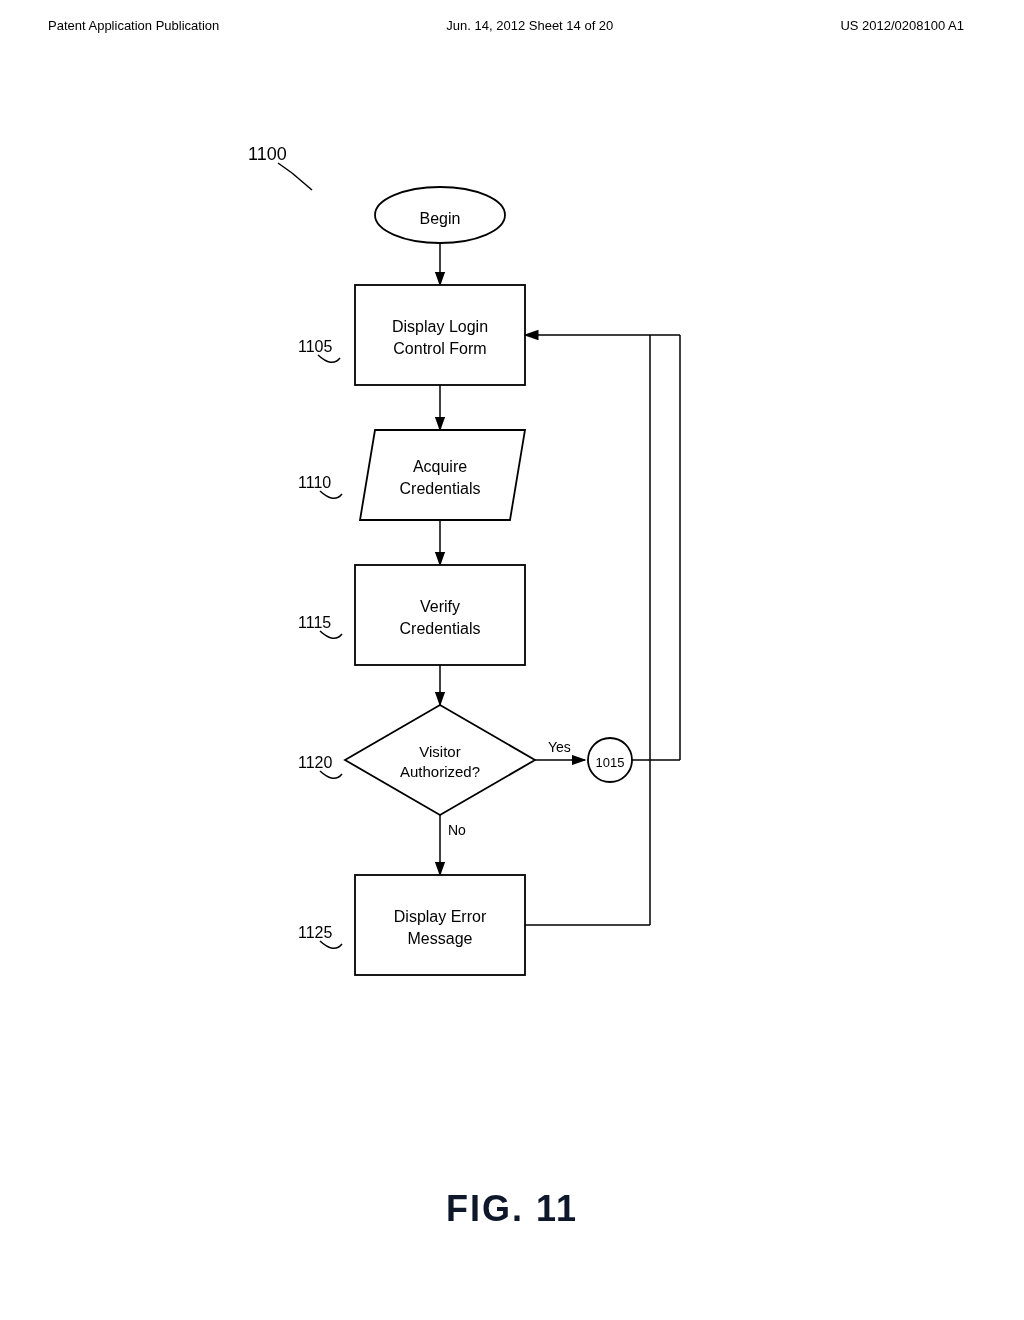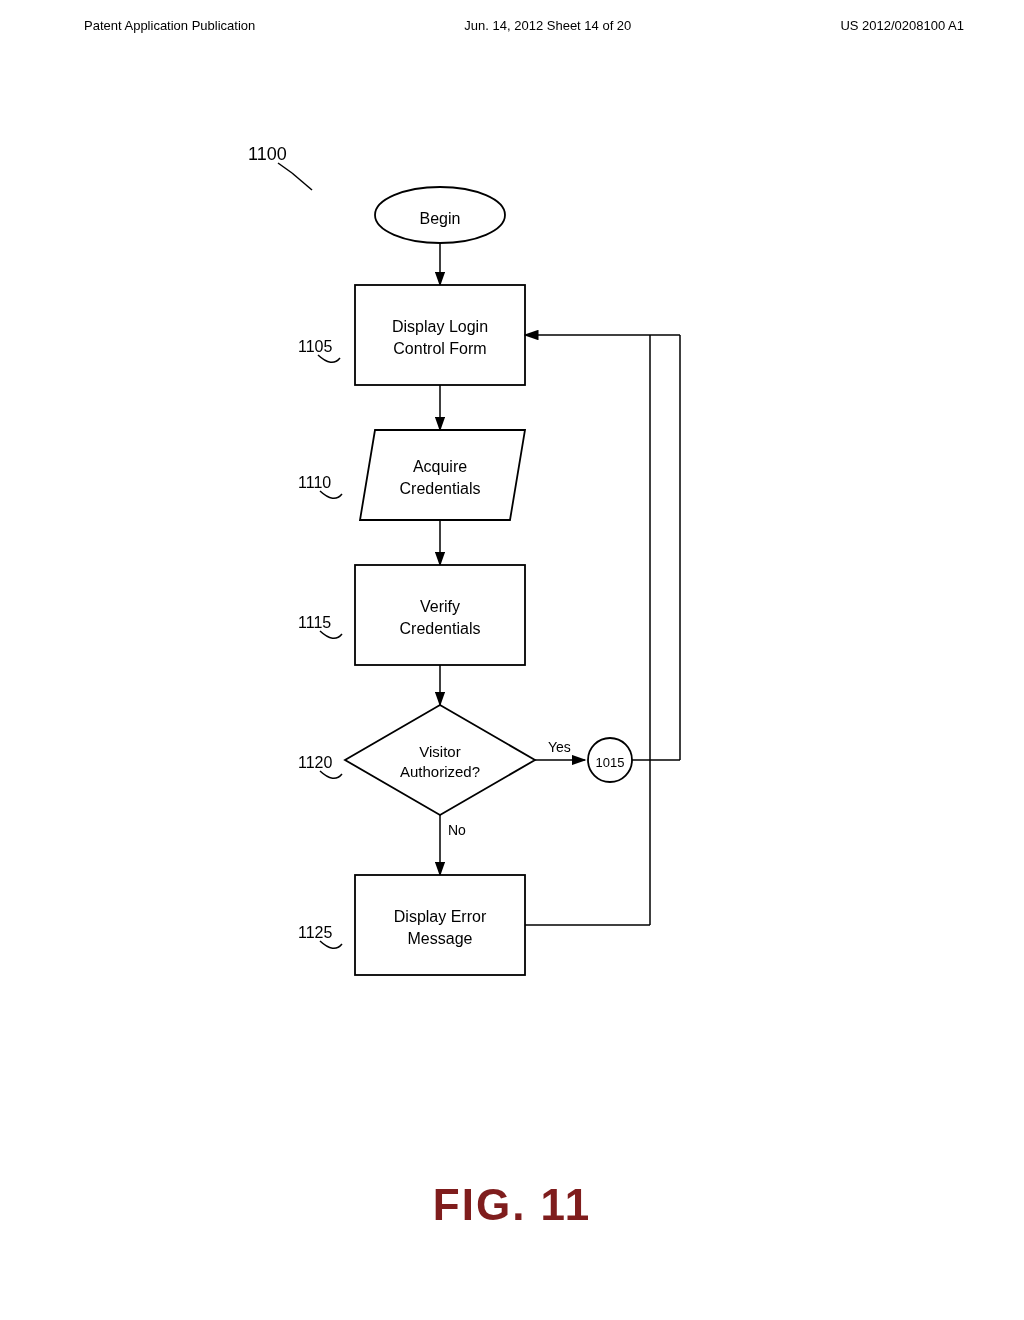--- a/index.html
+++ b/index.html
@@ -8,21 +8,21 @@
       height: 1320px;
       background: #ffffff;
       font-family: Arial, sans-serif;
       overflow: hidden;
       position: relative;
     }
 
     .header {
       display: flex;
       justify-content: space-between;
-      padding: 18px 60px 0 84px;
+      padding: 18px 60px 0 48px;
       font-size: 13px;
       color: #000;
     }
 
     .diagram-container {
       position: absolute;
       top: 60px;
       left: 0;
       width: 1024px;
       height: 1150px;
@@ -33,23 +33,23 @@
       width: 100%;
       height: 100%;
     }
 
     .fig-label {
       position: absolute;
       bottom: 90px;
       left: 0;
       width: 1024px;
       text-align: center;
-      font-size: 44px;
+      font-size: 36px;
       font-weight: bold;
-      color: #7f1d1d;
+      color: #0f172a;
       letter-spacing: 2px;
     }
   </style>
 </head>
 <body>
 
 <div class="header">
   <span>Patent Application Publication</span>
   <span>Jun. 14, 2012  Sheet 14 of 20</span>
   <span>US 2012/0208100 A1</span>

